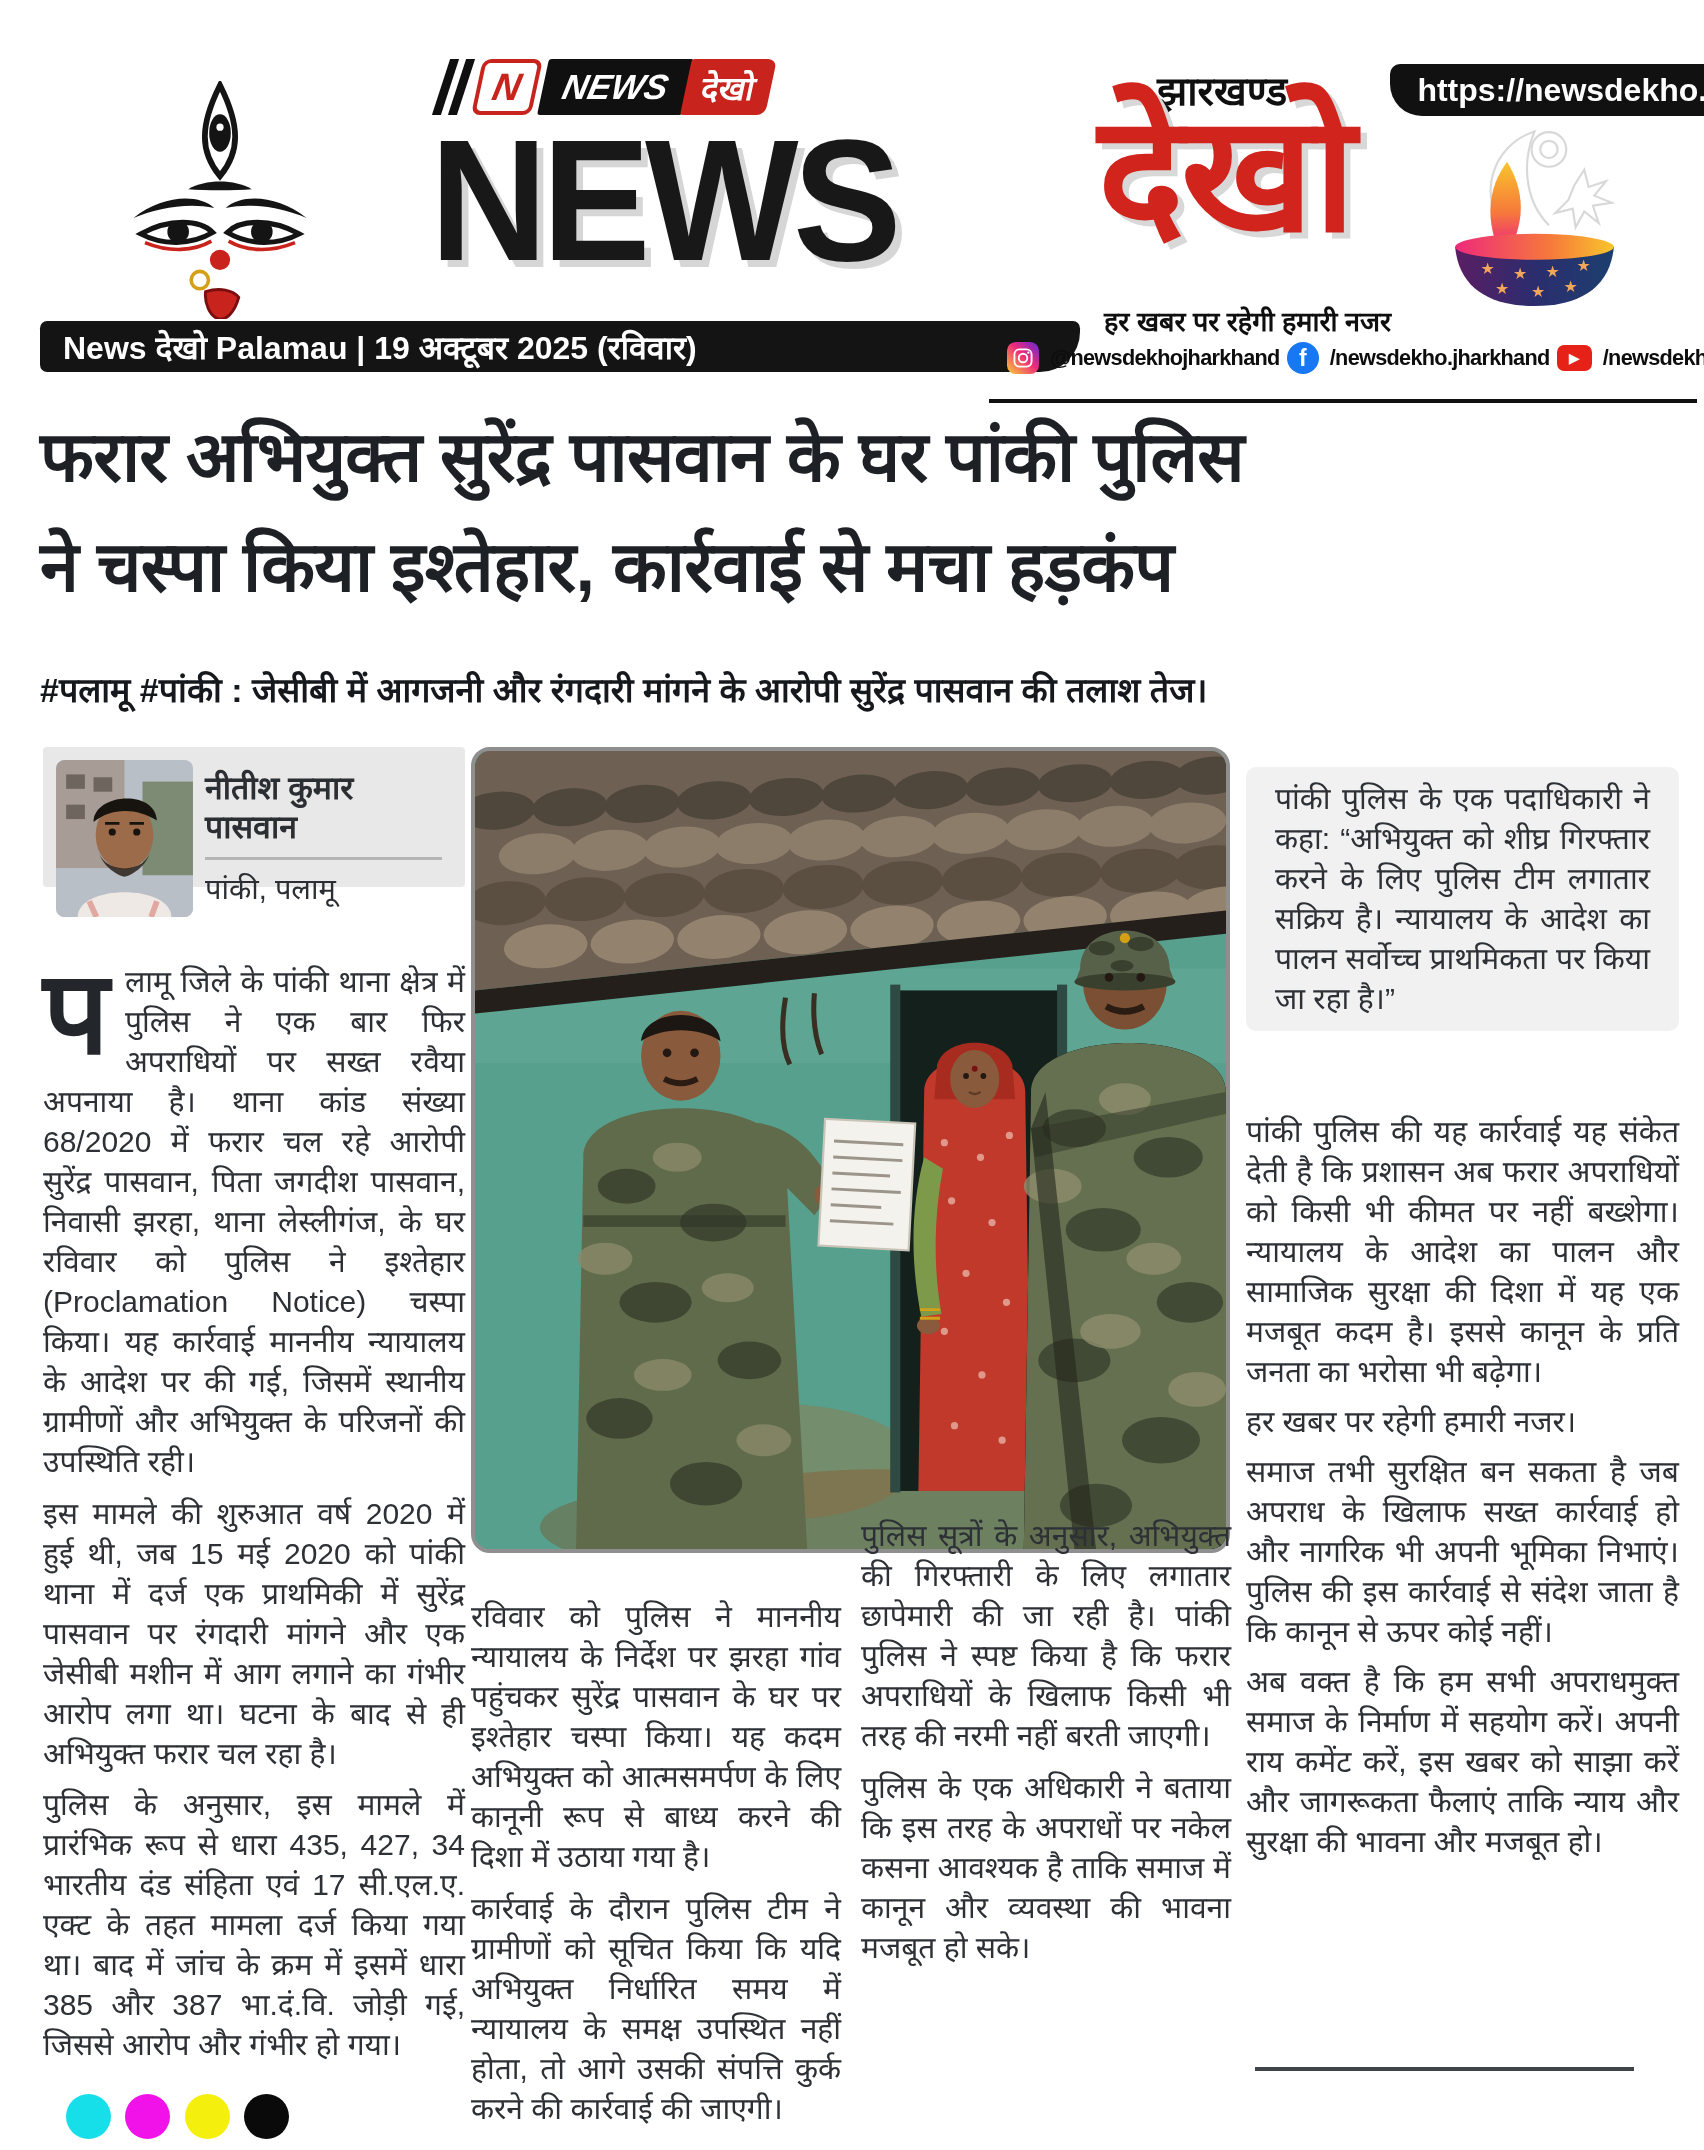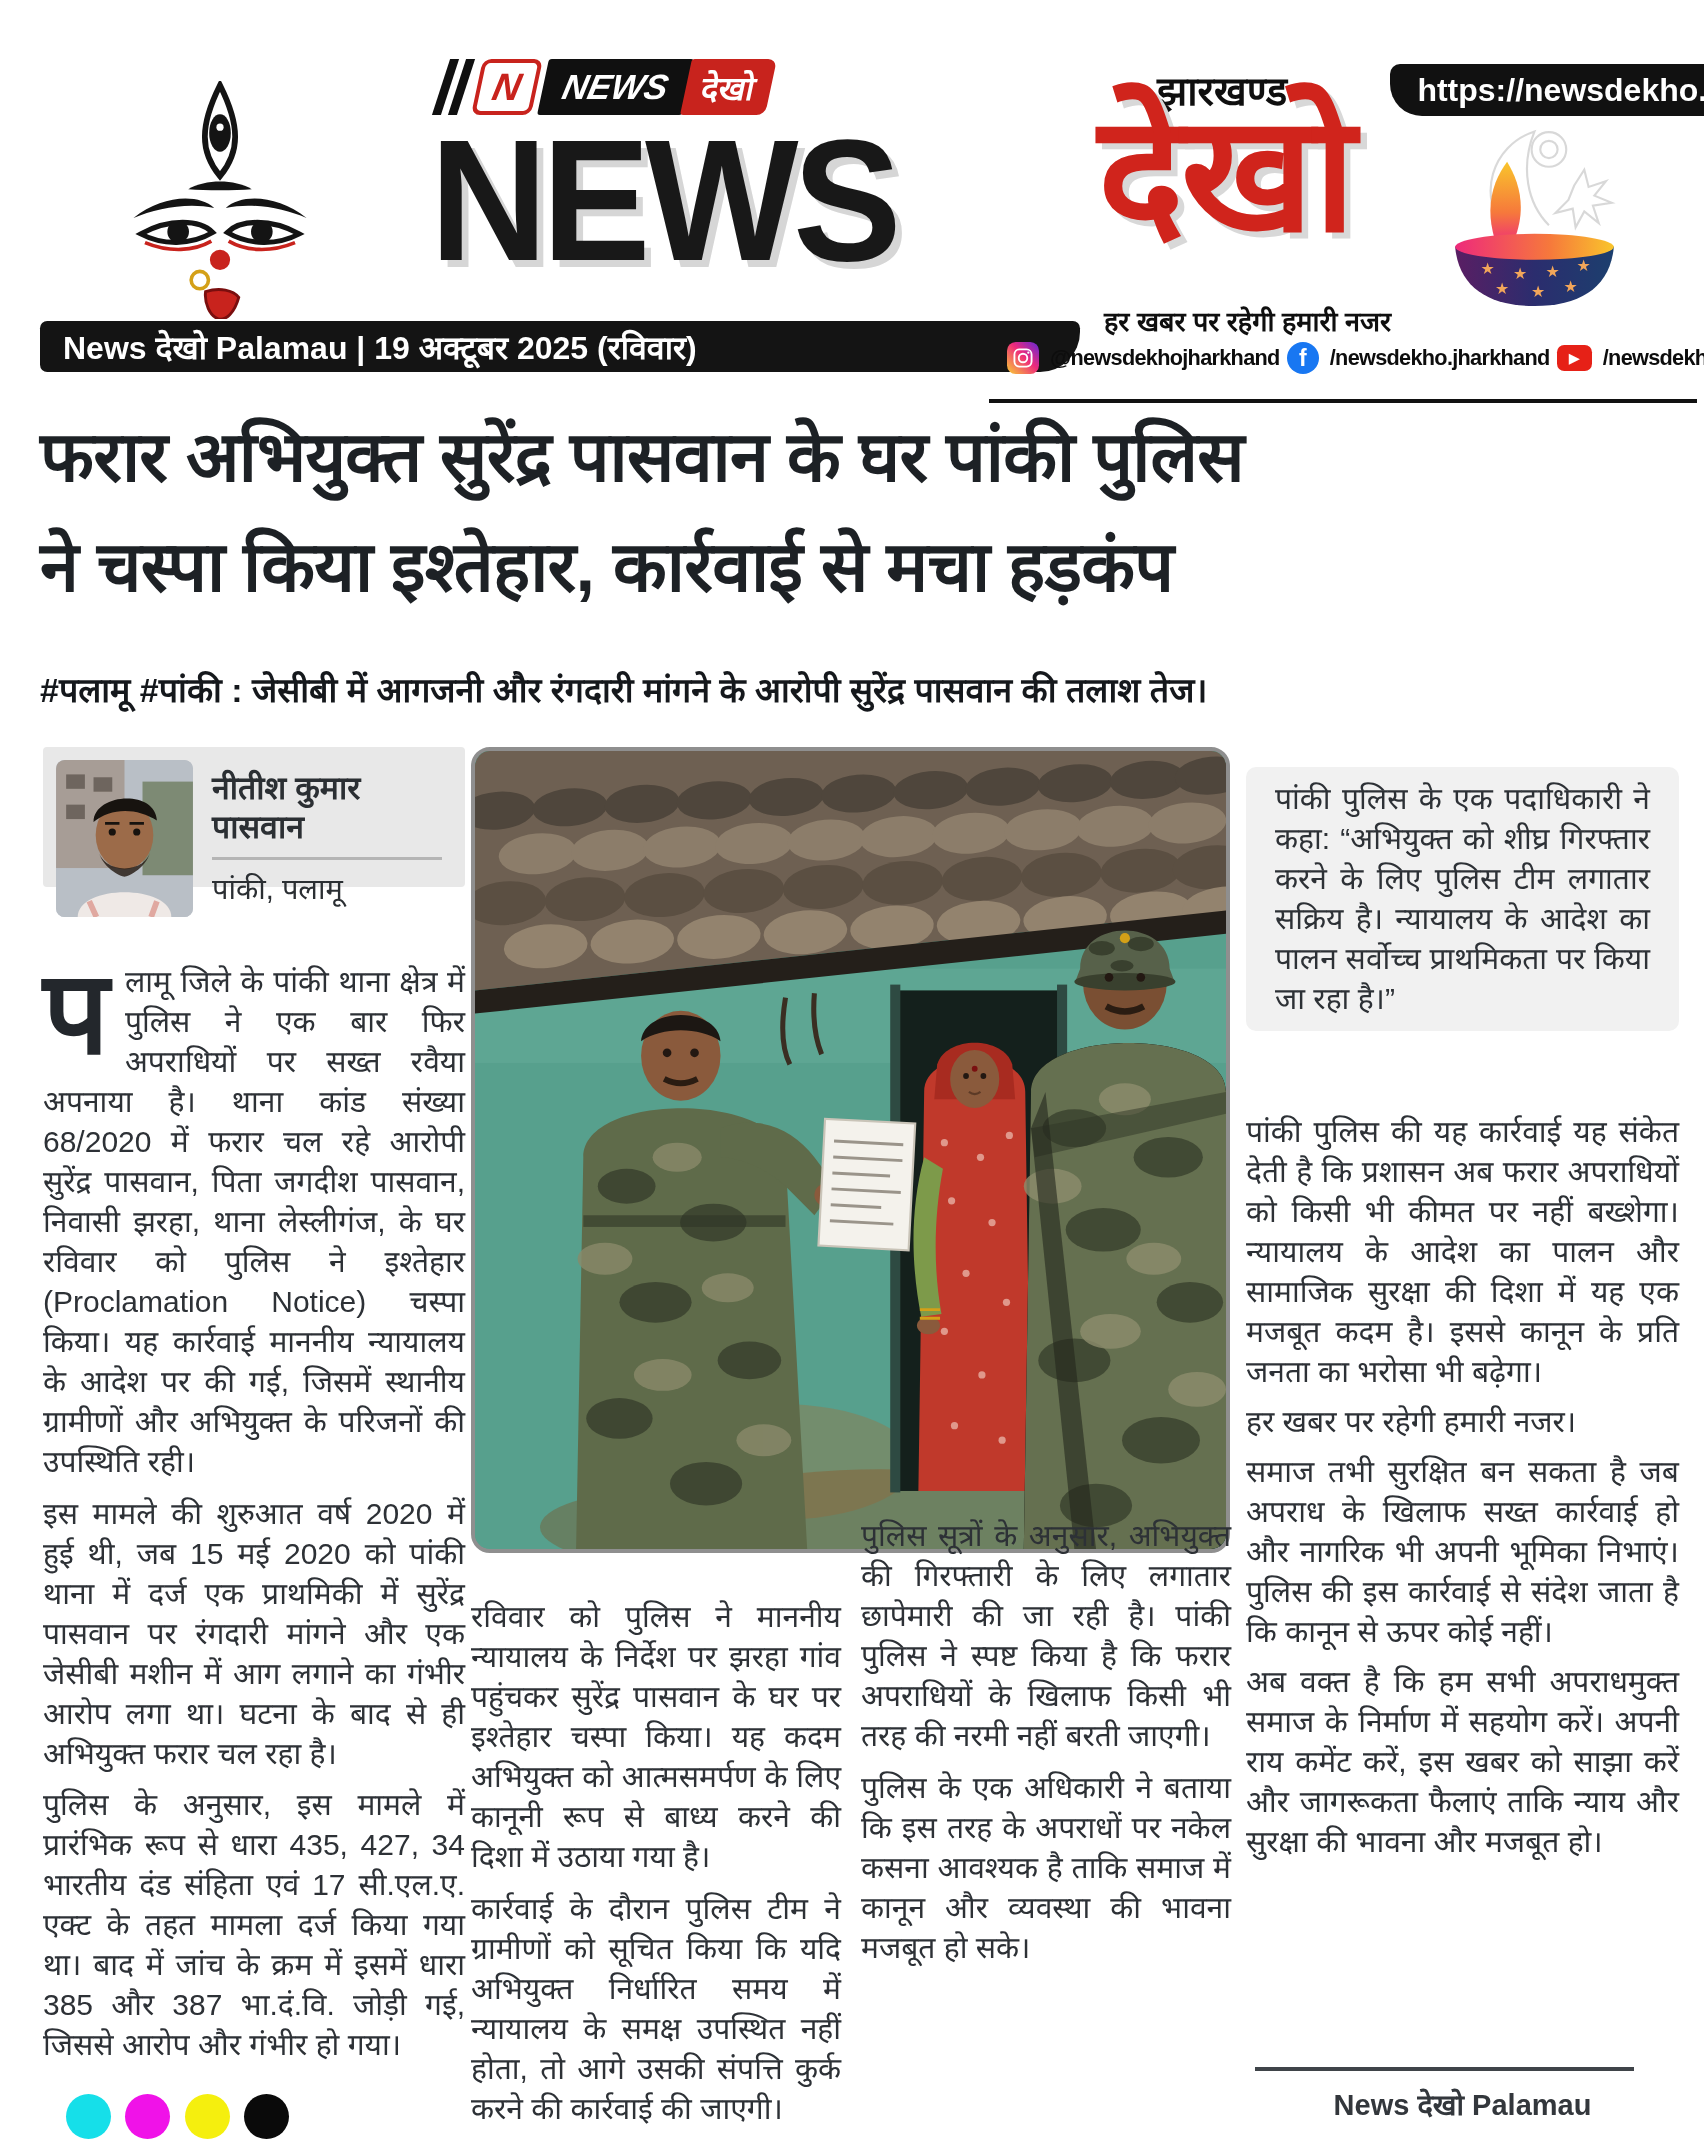--- a/index.html
+++ b/index.html
@@ -40,21 +40,21 @@
   .sicon.yt{width:35px;height:26px;border-radius:7.2px;background:#e62117;font-size:14.4px;}
   .rule-right{left:989px;top:399px;width:708px;height:3.6px;background:#111;}
 
   
   .headline{left:40px;top:402px;width:1625px;font-size:70px;line-height:110px;font-weight:900;
             color:#1d2125;letter-spacing:-0.7px;}
   .subheadline{left:40px;top:666px;width:1632px;font-size:34px;font-weight:800;color:#15181c;}
 
   
   .author-card{left:43px;top:747px;width:422px;height:140px;background:#e8e8e8;border-radius:4px;
-            padding:13px;box-sizing:border-box;display:flex;gap:19px;}
+            padding:13px;box-sizing:border-box;display:flex;gap:12px;}
   .author-photo{width:137px;height:157px;border-radius:8.7px;overflow:hidden;flex:none;background:#b9bfc6;}
   .author-name{font-size:32px;line-height:39px;font-weight:800;color:#2b2f33;margin-top:8.7px;}
   .author-divider{height:2.9px;background:#b5b5b5;width:96%;margin:10px 0 8.7px;}
   .author-loc{font-size:29px;color:#2b2f33;}
 
   
   .bodycol{font-size:30px;line-height:40px;text-align:justify;color:#2d3136;}
   .bodycol p{margin:0 0 11.6px;}
   .col-left{left:43px;top:962px;width:422px;}
   .dropcap{float:left;font-size:116px;line-height:88px;font-weight:700;color:#23272c;margin:7.2px 16px 0 0;}
@@ -394,21 +394,20 @@
   </div>
 
   <div class="abs bodycol col-right">
     <p>पांकी पुलिस की यह कार्रवाई यह संकेत देती है कि प्रशासन अब फरार अपराधियों को किसी भी कीमत पर नहीं बख्शेगा। न्यायालय के आदेश का पालन और सामाजिक सुरक्षा की दिशा में यह एक मजबूत कदम है। इससे कानून के प्रति जनता का भरोसा भी बढ़ेगा।</p>
     <p>हर खबर पर रहेगी हमारी नजर।</p>
     <p>समाज तभी सुरक्षित बन सकता है जब अपराध के खिलाफ सख्त कार्रवाई हो और नागरिक भी अपनी भूमिका निभाएं। पुलिस की इस कार्रवाई से संदेश जाता है कि कानून से ऊपर कोई नहीं।</p>
     <p>अब वक्त है कि हम सभी अपराधमुक्त समाज के निर्माण में सहयोग करें। अपनी राय कमेंट करें, इस खबर को साझा करें और जागरूकता फैलाएं ताकि न्याय और सुरक्षा की भावना और मजबूत हो।</p>
   </div>
 
   <div class="abs footer-rule"></div>
-  <div class="abs footer-text">News देखो Palamau</div>
 
   <div class="abs cmyk">
     <span class="dot c"></span>
     <span class="dot m"></span>
     <span class="dot y"></span>
     <span class="dot k"></span>
   </div>
 
 </div>
 

